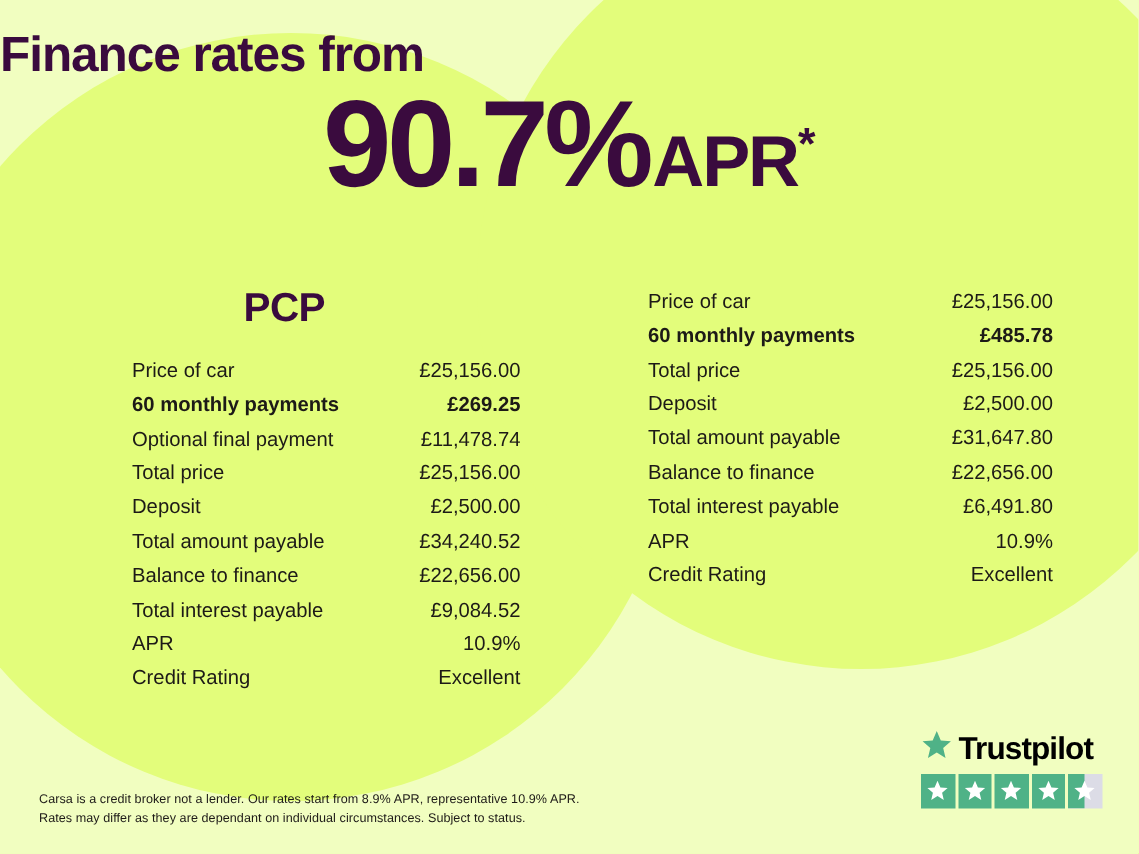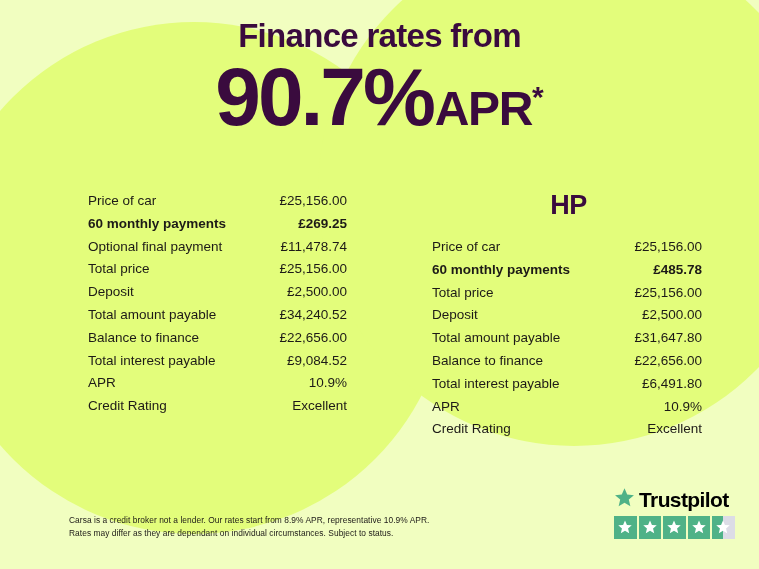--- a/index.html
+++ b/index.html
@@ -32,21 +32,21 @@
     position: absolute;
     inset: 0;
   }
 
   
   .headline-wrap {
     position: absolute;
     top: 18px;
     left: 0;
     width: 759px;
-    text-align: center;
+    text-align: left;
     color: #3a0b3e;
   }
   .headline-title {
     font-size: 33px;
     font-weight: 700;
     letter-spacing: -0.7px;
     line-height: 1.1;
   }
   .headline-rate {
     margin-top: 2px;
@@ -107,27 +107,26 @@
   }
   .row.em .row-label,
   .row.em .row-value { font-weight: 700; }
   .row-label { text-align: left; }
   .row-value { text-align: right; }
 
   
   .disclaimer {
     position: absolute;
     left: 26px;
-    top: 514px;
+    top: 526px;
     width: 420px;
     color: #1d1a17;
     font-size: 8.4px;
     line-height: 12.6px;
     letter-spacing: 0.05px;
-    margin-left: 43px;
   }
 
   .trustpilot {
     position: absolute;
     right: 21px;
     top: 487px;
     width: 124px;
   }
   .tp-head {
     display: flex;
@@ -184,20 +183,21 @@
       <div class="headline-rate">
         <span class="rate-big">90.7%</span>
         <span class="rate-apr">APR</span>
         <span class="rate-star">*</span>
       </div>
     </div>
 
     <div class="plans">
 
       <div class="plan plan-pcp">
+        <div class="plan-title">PCP</div>
         <div class="plan-rows" id="rows-pcp">
             <div class="row">
               <span class="row-label">Price of car</span>
               <span class="row-value">£25,156.00</span>
             </div>
             <div class="row em">
               <span class="row-label">60 monthly payments</span>
               <span class="row-value">£269.25</span>
             </div>
             <div class="row">
@@ -229,21 +229,20 @@
               <span class="row-value">10.9%</span>
             </div>
             <div class="row">
               <span class="row-label">Credit Rating</span>
               <span class="row-value">Excellent</span>
             </div>
           </div>
       </div>
 
       <div class="plan plan-hp">
-        <div class="plan-title">HP</div>
         <div class="plan-rows" id="rows-hp">
             <div class="row">
               <span class="row-label">Price of car</span>
               <span class="row-value">£25,156.00</span>
             </div>
             <div class="row em">
               <span class="row-label">60 monthly payments</span>
               <span class="row-value">£485.78</span>
             </div>
             <div class="row">

